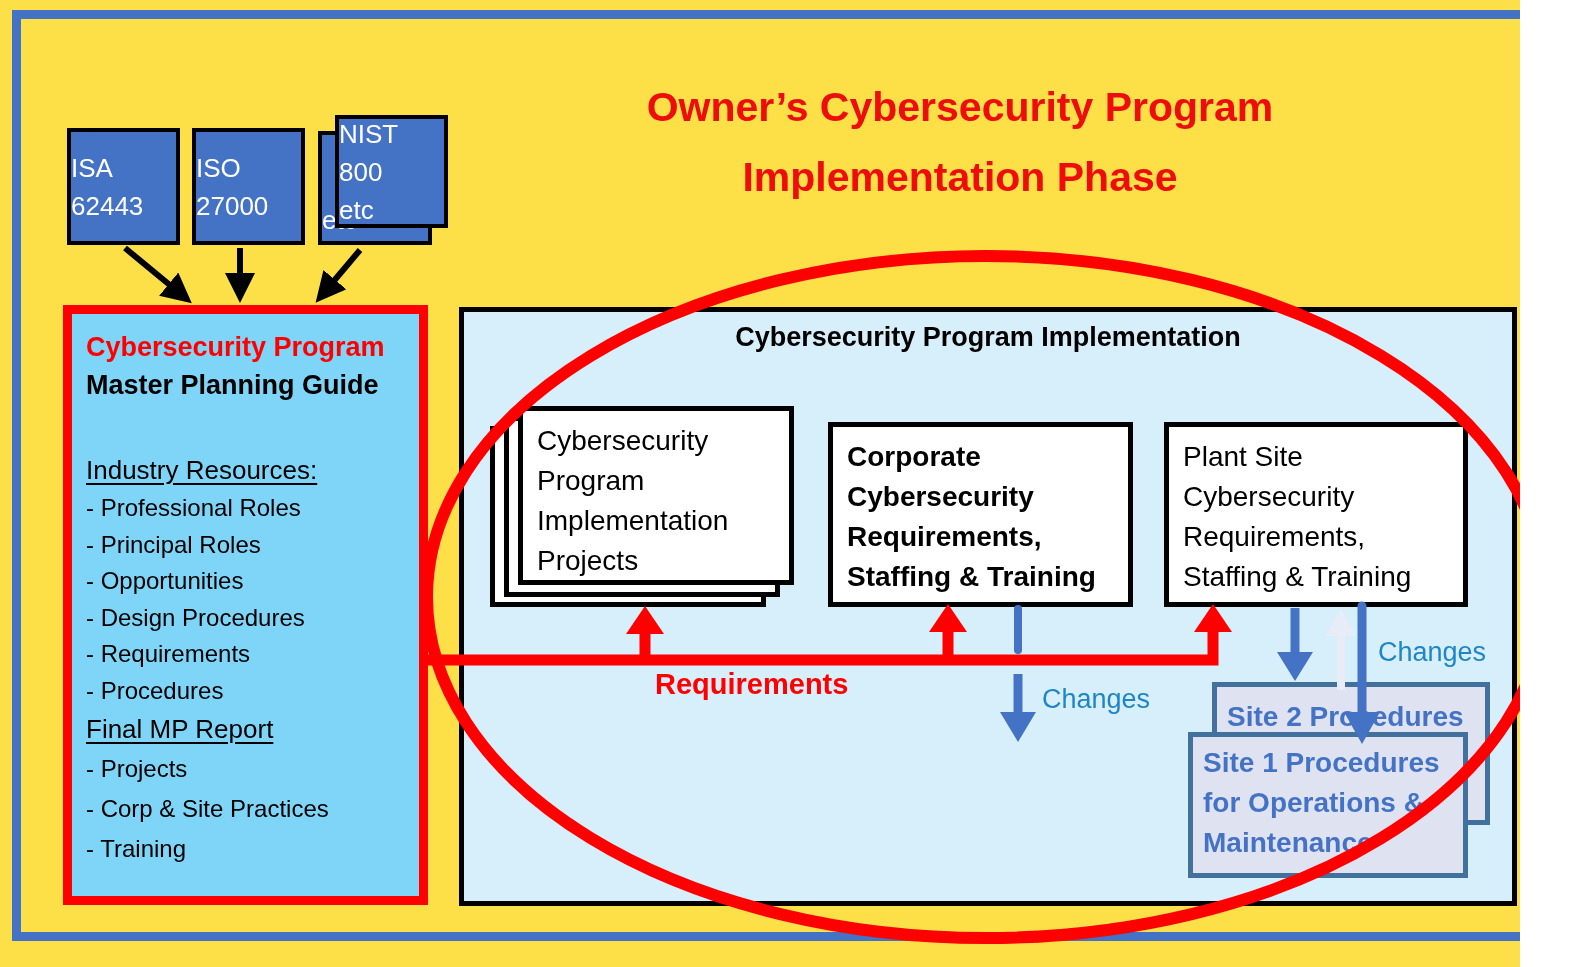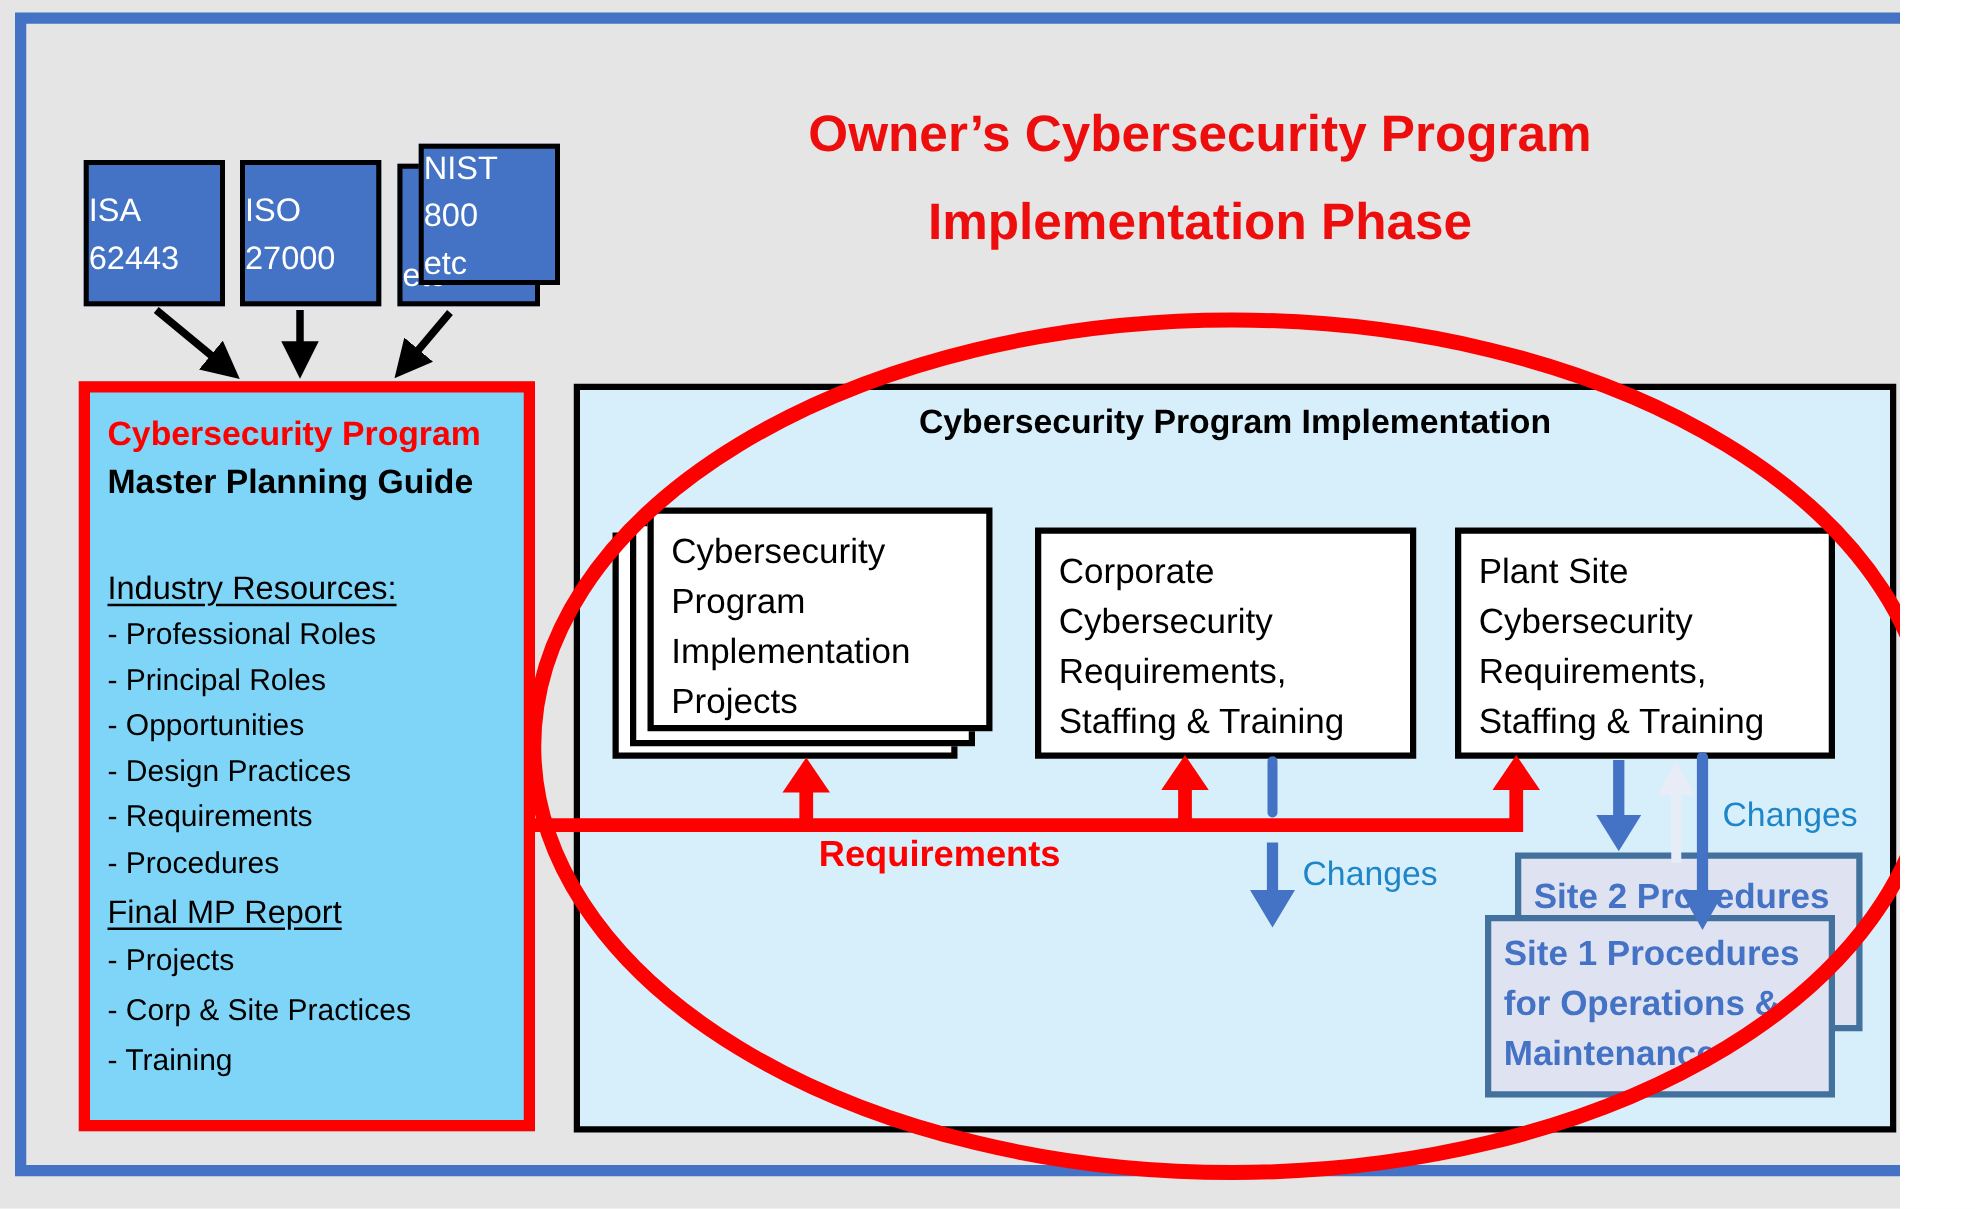--- a/index.html
+++ b/index.html
@@ -1,16 +1,16 @@
 <!DOCTYPE html>
 <html><head>
 <meta charset="utf-8">
 <style>
   html,body{margin:0;padding:0;background:#ffffff;}
-  .canvas{position:relative;width:1520px;height:967px;background:#e5e5e5;overflow:hidden;
+  .canvas{position:relative;width:1520px;height:967px;background:#fde047;overflow:hidden;
           font-family:"Liberation Sans", sans-serif;}
   .abs{position:absolute;}
   .outer-border{left:12px;top:10px;width:1547px;height:931px;border:9px solid #4472c4;box-sizing:border-box;}
   .main-title{left:460px;top:72px;width:1000px;text-align:center;color:#ee0d0d;
               font-size:41px;font-weight:bold;line-height:70px;}
   
   .stdbox{background:#4472c4;border:4px solid #000;box-sizing:border-box;color:#fff;
           display:flex;flex-direction:column;align-items:flex-start;justify-content:center;
           font-size:26px;line-height:38px;text-align:center;}
   .std-isa{left:67px;top:128px;width:113px;height:117px;}
@@ -27,21 +27,21 @@
   .mpg-item{font-size:24px;line-height:36.5px;}
   .mpg-item2{font-size:24px;line-height:40px;}
   
   .panel{left:459px;top:307px;width:1058px;height:599px;background:#d7effb;border:5px solid #000;box-sizing:border-box;}
   .panel-header{left:459px;top:322px;width:1058px;text-align:center;font-size:27px;font-weight:bold;color:#000;}
   .wbox{background:#ffffff;border:5px solid #000;box-sizing:border-box;color:#000;
         font-size:28px;line-height:40px;padding:10px 0 0 14px;}
   .stack-back{left:490px;top:426px;width:276px;height:181px;}
   .stack-mid{left:504px;top:416px;width:276px;height:181px;}
   .stack-front{left:518px;top:406px;width:276px;height:179px;}
-  .corp-box{left:828px;top:422px;width:305px;height:185px;}
+  .corp-box{left:828px;top:422px;width:305px;height:185px;font-weight:bold;}
   .plant-box{left:1164px;top:422px;width:304px;height:185px;}
   
   .lav{background:#dfe3f1;border:5px solid #41719c;box-sizing:border-box;color:#4472c4;
        font-weight:bold;font-size:28px;line-height:40px;padding:6px 0 0 10px;}
   .corp-pol{left:840px;top:734px;width:272px;height:144px;}
   .site2{left:1212px;top:682px;width:278px;height:143px;padding-top:10px;}
   .site1{left:1188px;top:732px;width:280px;height:146px;}
   
   .lbl-req{left:655px;top:668px;font-size:29px;font-weight:bold;color:#ff0000;}
   .lbl-chg{font-size:27px;color:#1e86c8;}
@@ -79,21 +79,21 @@
   </div>
 
   <div class="abs mpg">
     <div class="mpg-t1">Cybersecurity Program</div>
     <div class="mpg-t2">Master Planning Guide</div>
     <div class="mpg-gap"></div>
     <div class="mpg-head">Industry Resources:</div>
     <div class="mpg-item">- Professional Roles</div>
     <div class="mpg-item">- Principal Roles</div>
     <div class="mpg-item">- Opportunities</div>
-    <div class="mpg-item">- Design Practices</div>
+    <div class="mpg-item">- Design Procedures</div>
     <div class="mpg-item">- Requirements</div>
     <div class="mpg-item">- Procedures</div>
     <div class="mpg-head">Final MP Report</div>
     <div class="mpg-item2">- Projects</div>
     <div class="mpg-item2">- Corp &amp; Site Practices</div>
     <div class="mpg-item2">- Training</div>
   </div>
 
   <div class="abs panel"></div>
   <div class="abs panel-header">Cybersecurity Program Implementation</div>

